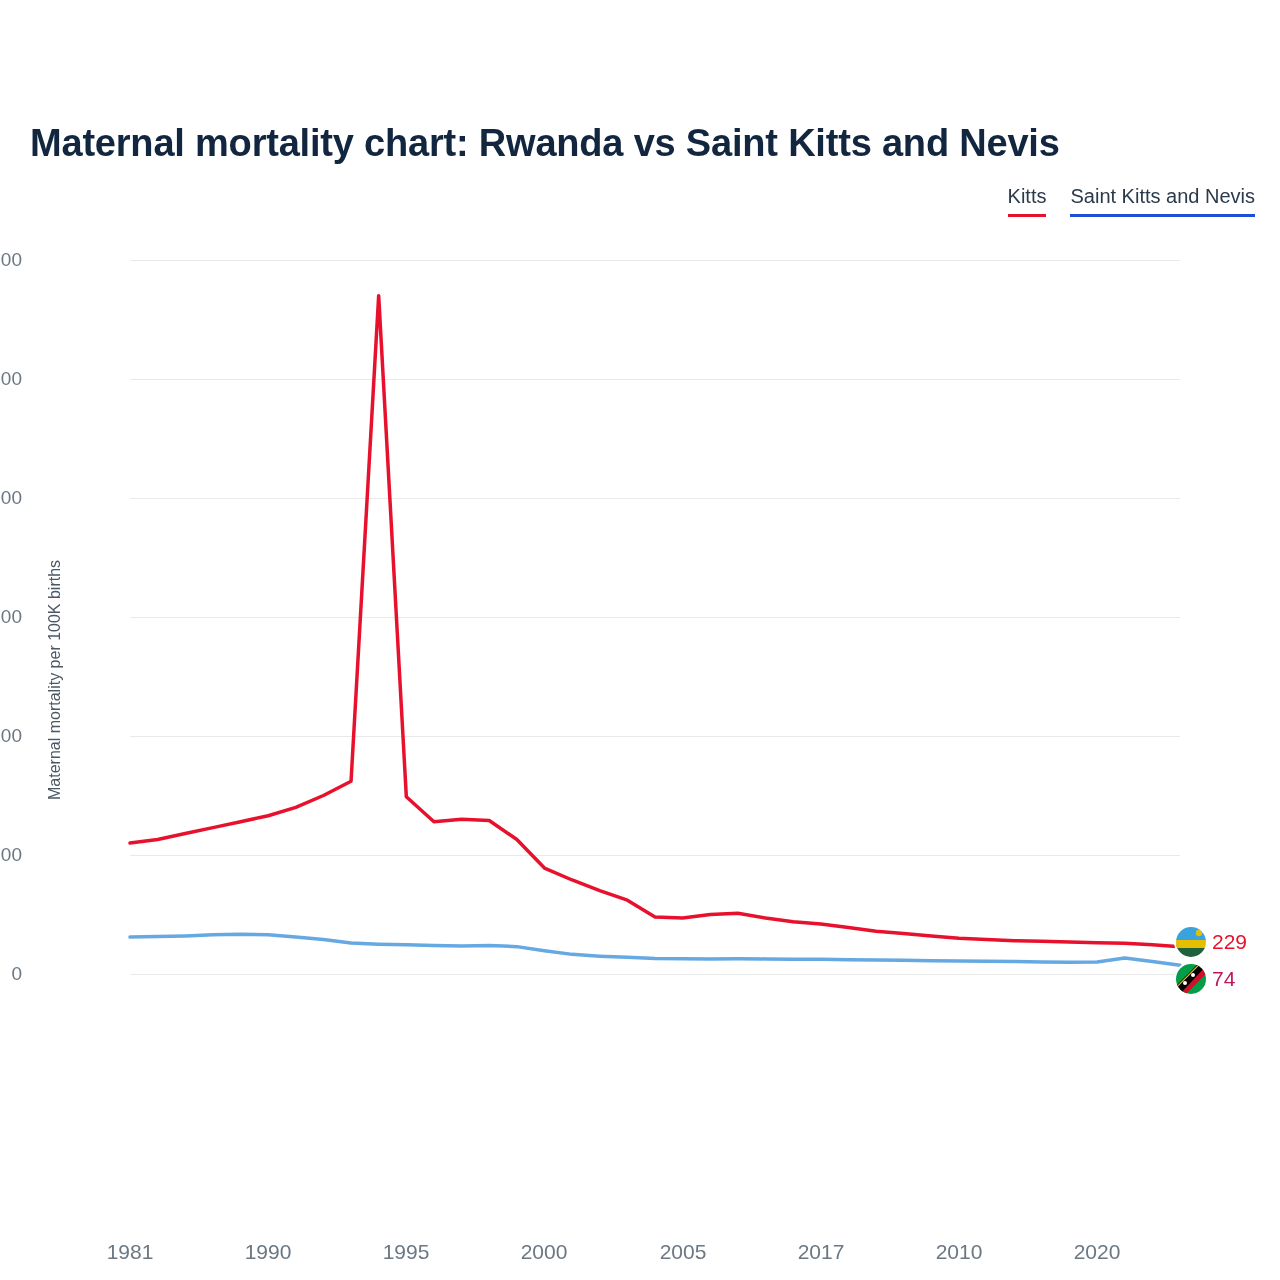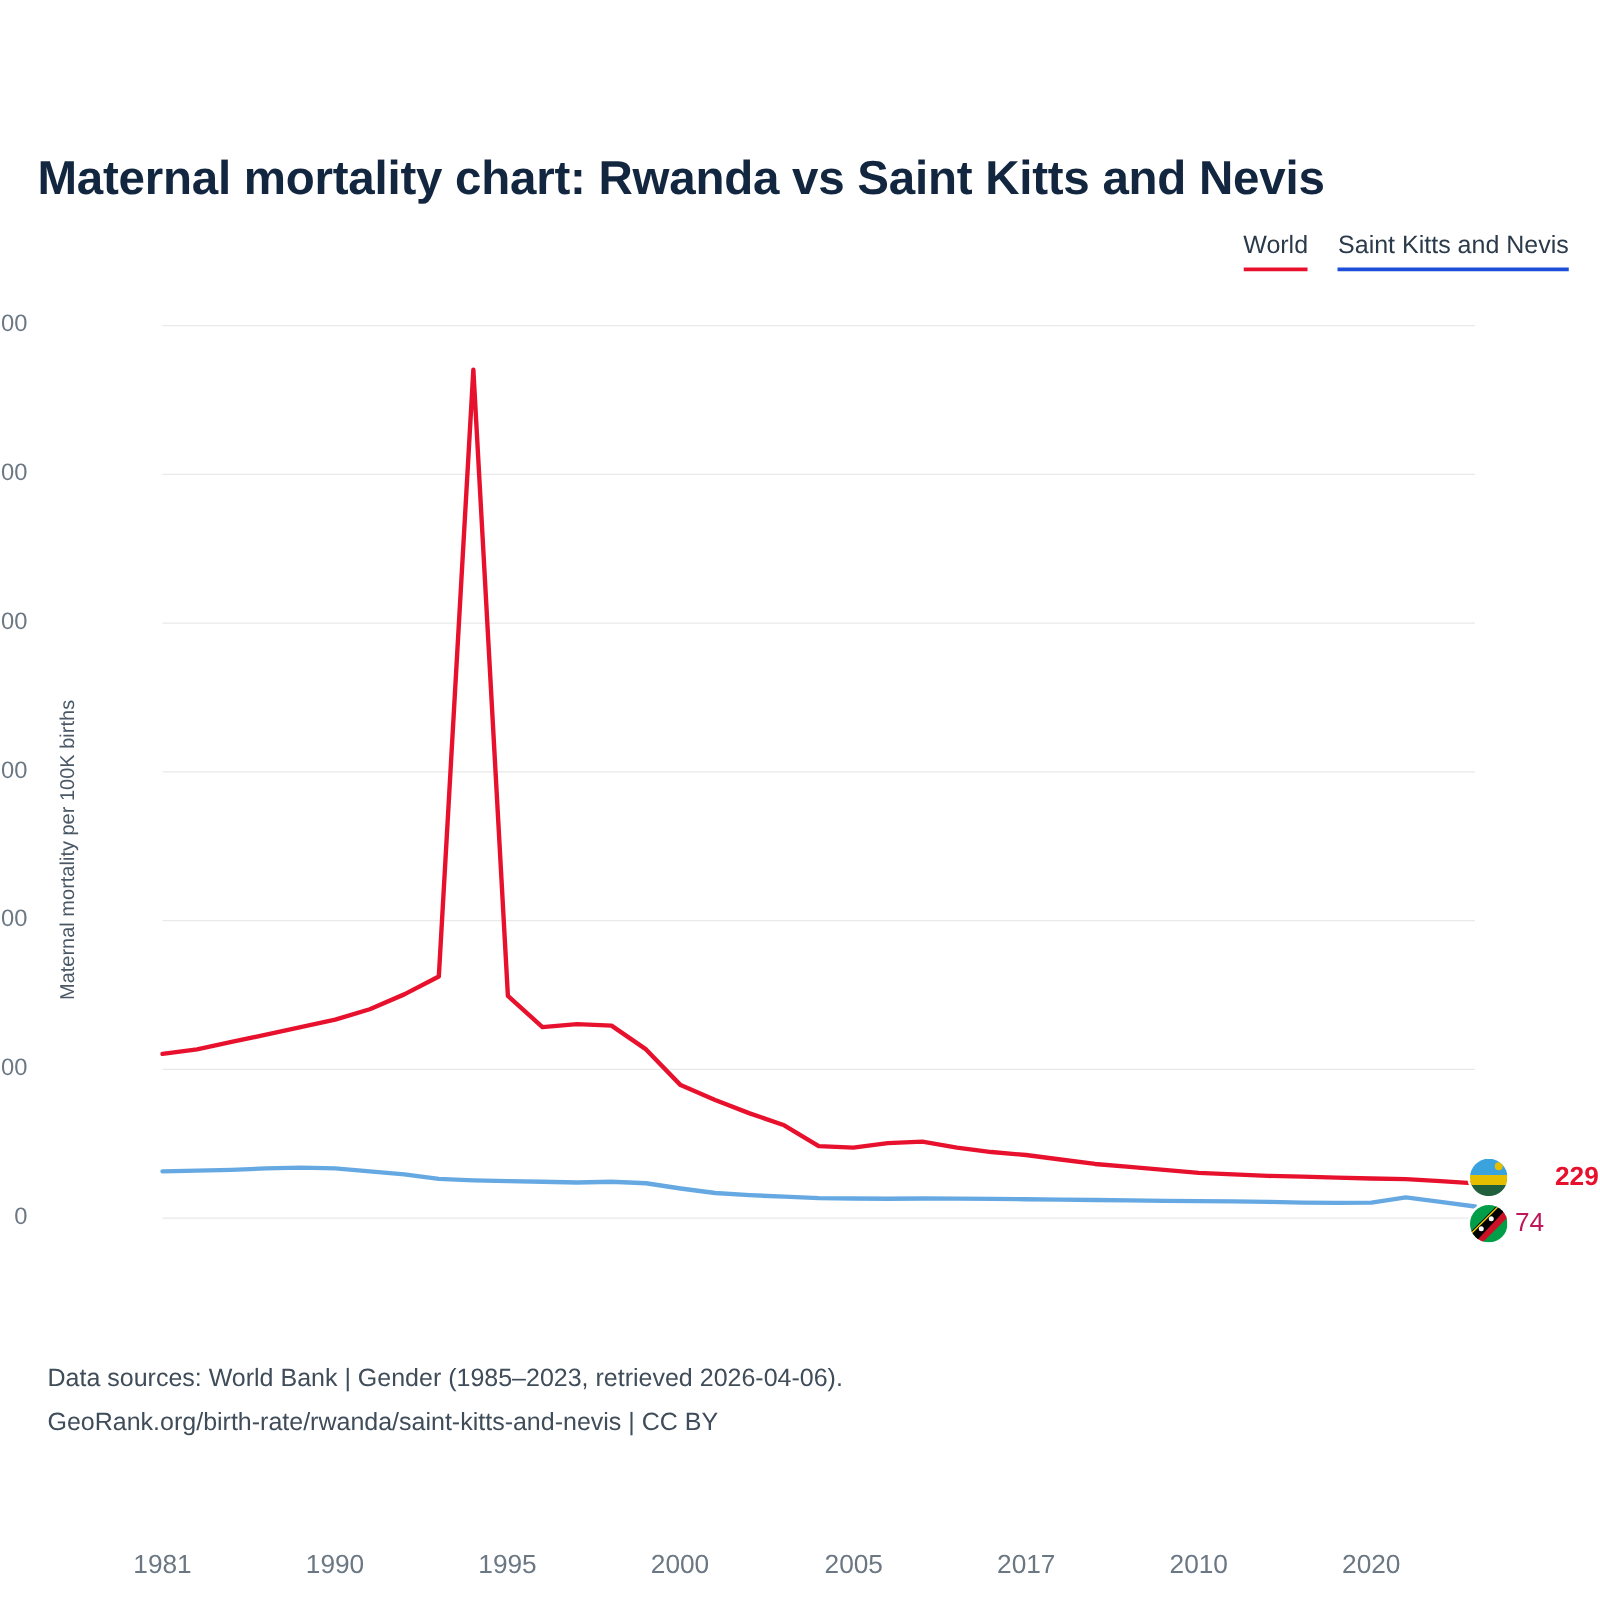--- a/index.html
+++ b/index.html
@@ -106,21 +106,21 @@
     position: absolute;
     left: 0;
     top: 0;
     overflow: visible;
   }
   .endlabel {
     position: absolute;
     font-size: 21px;
     white-space: nowrap;
   }
-  .endlabel.rwanda { color: #e8112d; left: 1244px; top: 930px; font-weight: bold; }
+  .endlabel.rwanda { color: #e8112d; left: 1212px; top: 930px; }
   .endlabel.skn { color: #be185d; left: 1212px; top: 967px; }
 
   .flag {
     position: absolute;
     width: 34px;
     height: 34px;
     border-radius: 50%;
     overflow: hidden;
     border: 2px solid #ffffff;
     box-sizing: border-box;
@@ -139,21 +139,21 @@
   .footer div { white-space: nowrap; }
 </style>
 </head>
 <body>
 
 <div id="chart-root">
 
   <div class="title">Maternal mortality chart: Rwanda vs Saint Kitts and Nevis</div>
 
   <div class="legend">
-    <div class="legend-item rwanda">World</div>
+    <div class="legend-item rwanda">Kitts</div>
     <div class="legend-item skn">Saint Kitts and Nevis</div>
   </div>
 
 
   <div class="y-axis-title">
     <span class="y-axis-title-inner">Maternal mortality per 100K births</span>
   </div>
 
   <div class="plot">
 
@@ -211,17 +211,13 @@
       <path d="M0,20 L20,0 L24,0 L0,24 Z" fill="#ffd100" opacity="0.0"></path>
       <path d="M-2,22 L22,-2 L26,2 L2,26 Z" fill="#000" opacity="0"></path>
       <path d="M0,25.5 L25.5,0 L28,0 L0,28 Z" fill="#000" opacity="0"></path>
       <path d="M0,23 L23,0 L24.5,0 L0,24.5 Z" fill="#ffd100"></path>
       <circle cx="9" cy="19" r="2" fill="#ffffff"></circle>
       <circle cx="17" cy="11" r="2" fill="#ffffff"></circle>
     </svg>
   </div>
   <div class="endlabel skn">74</div>
 
-  <div class="footer">
-    <div>Data sources: World Bank | Gender (1985–2023, retrieved 2026-04-06).</div>
-    <div>GeoRank.org/birth-rate/rwanda/saint-kitts-and-nevis | CC BY</div>
-  </div>
 </div>
 
 </body></html>

